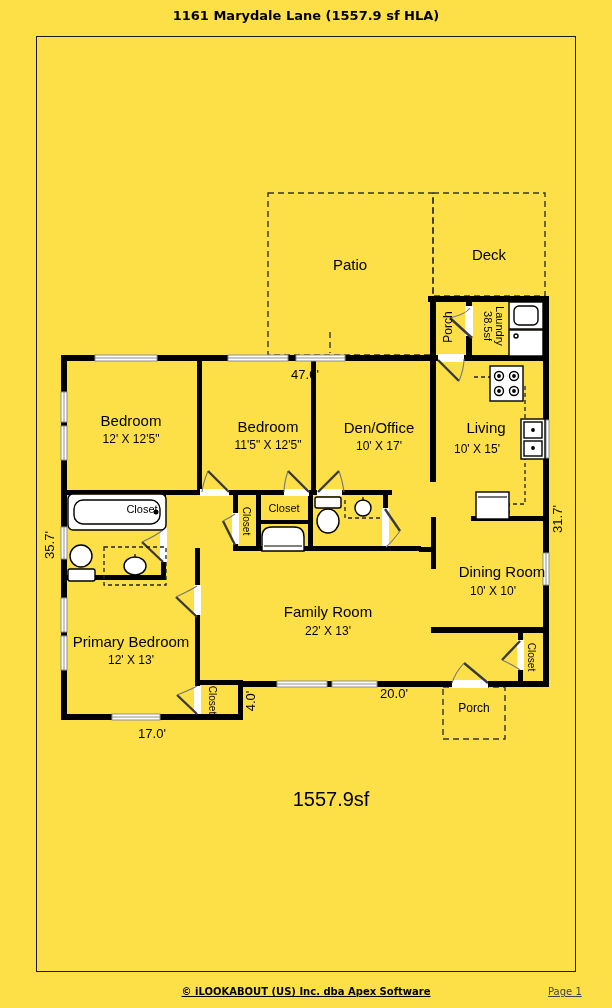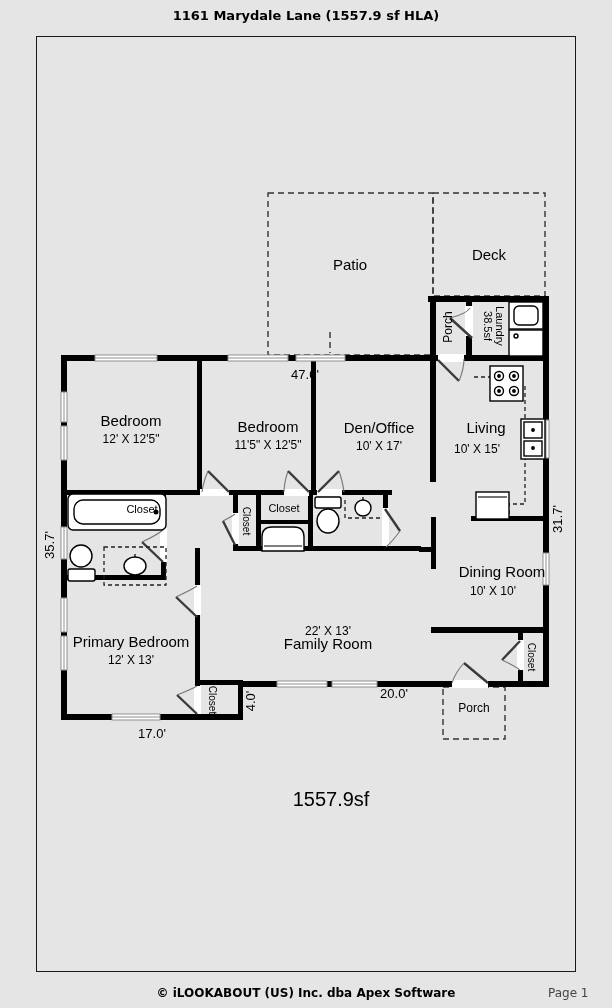--- a/index.html
+++ b/index.html
@@ -1,32 +1,32 @@
 <!DOCTYPE html>
 <html><head>
 <meta charset="utf-8">
 <style>
   html,body{margin:0;padding:0;background:#ffffff;}
-  #page{position:relative;width:612px;height:1008px;background:#e5e5e5;overflow:hidden;
+  #page{position:relative;width:612px;height:1008px;background:#fde047;overflow:hidden;
         font-family:"Liberation Sans", sans-serif;color:#000;}
   #title{position:absolute;left:0;top:8px;width:612px;text-align:center;
          font-family:"DejaVu Sans", sans-serif;font-weight:bold;font-size:13px;}
   #border{position:absolute;left:36px;top:36px;width:538px;height:934px;
           border:1.6px solid #1a1a1a;}
   svg{position:absolute;left:0;top:0;}
   .lbl{position:absolute;transform:translate(-50%,-50%);white-space:nowrap;
        text-align:center;line-height:1.1;}
   .room{font-size:15px;}
   .dims{font-size:12px;}
   .closet{font-size:11px;}
   .dim{font-size:13px;}
   .rotccw{transform:translate(-50%,-50%) rotate(-90deg);}
   .rotcw{transform:translate(-50%,-50%) rotate(90deg);}
   .heated{font-size:20px;}
-  .footer{position:absolute;font-family:"DejaVu Sans", sans-serif;font-weight:bold;font-size:12px;}
+  .footer{position:absolute;font-family:"DejaVu Sans", sans-serif;font-weight:bold;font-size:10px;text-decoration:underline;}
 </style>
 </head>
 <body>
 
 <div id="page">
 
   <div id="title">1161 Marydale Lane (1557.9 sf HLA)</div>
   <div id="border"></div>
 
   <svg width="612" height="1008" viewBox="0 0 612 1008">
@@ -230,21 +230,21 @@
 
   <div class="lbl room" style="left:379px;top:428px;">Den/Office</div>
   <div class="lbl dims" style="left:379px;top:447px;">10' X 17'</div>
 
   <div class="lbl room" style="left:486px;top:428px;">Living</div>
   <div class="lbl dims" style="left:477px;top:450px;">10' X 15'</div>
 
   <div class="lbl room" style="left:502px;top:572px;">Dining Room</div>
   <div class="lbl dims" style="left:493px;top:592px;">10' X 10'</div>
 
-  <div class="lbl room" style="left:328px;top:612px;margin-top:32px;">Family Room</div>
+  <div class="lbl room" style="left:328px;top:612px;">Family Room</div>
   <div class="lbl dims" style="left:328px;top:632px;">22' X 13'</div>
 
   <div class="lbl room" style="left:131px;top:642px;">Primary Bedroom</div>
   <div class="lbl dims" style="left:131px;top:661px;">12' X 13'</div>
 
   <div class="lbl closet" style="left:142px;top:509px;">Closet</div>
   <div class="lbl rotcw" style="left:246px;top:521px;font-size:10px;">Closet</div>
   <div class="lbl closet" style="left:284px;top:508px;">Closet</div>
   <div class="lbl rotcw" style="left:531px;top:657px;font-size:10px;">Closet</div>
   <div class="lbl rotcw" style="left:212px;top:700px;font-size:10px;">Closet</div>

